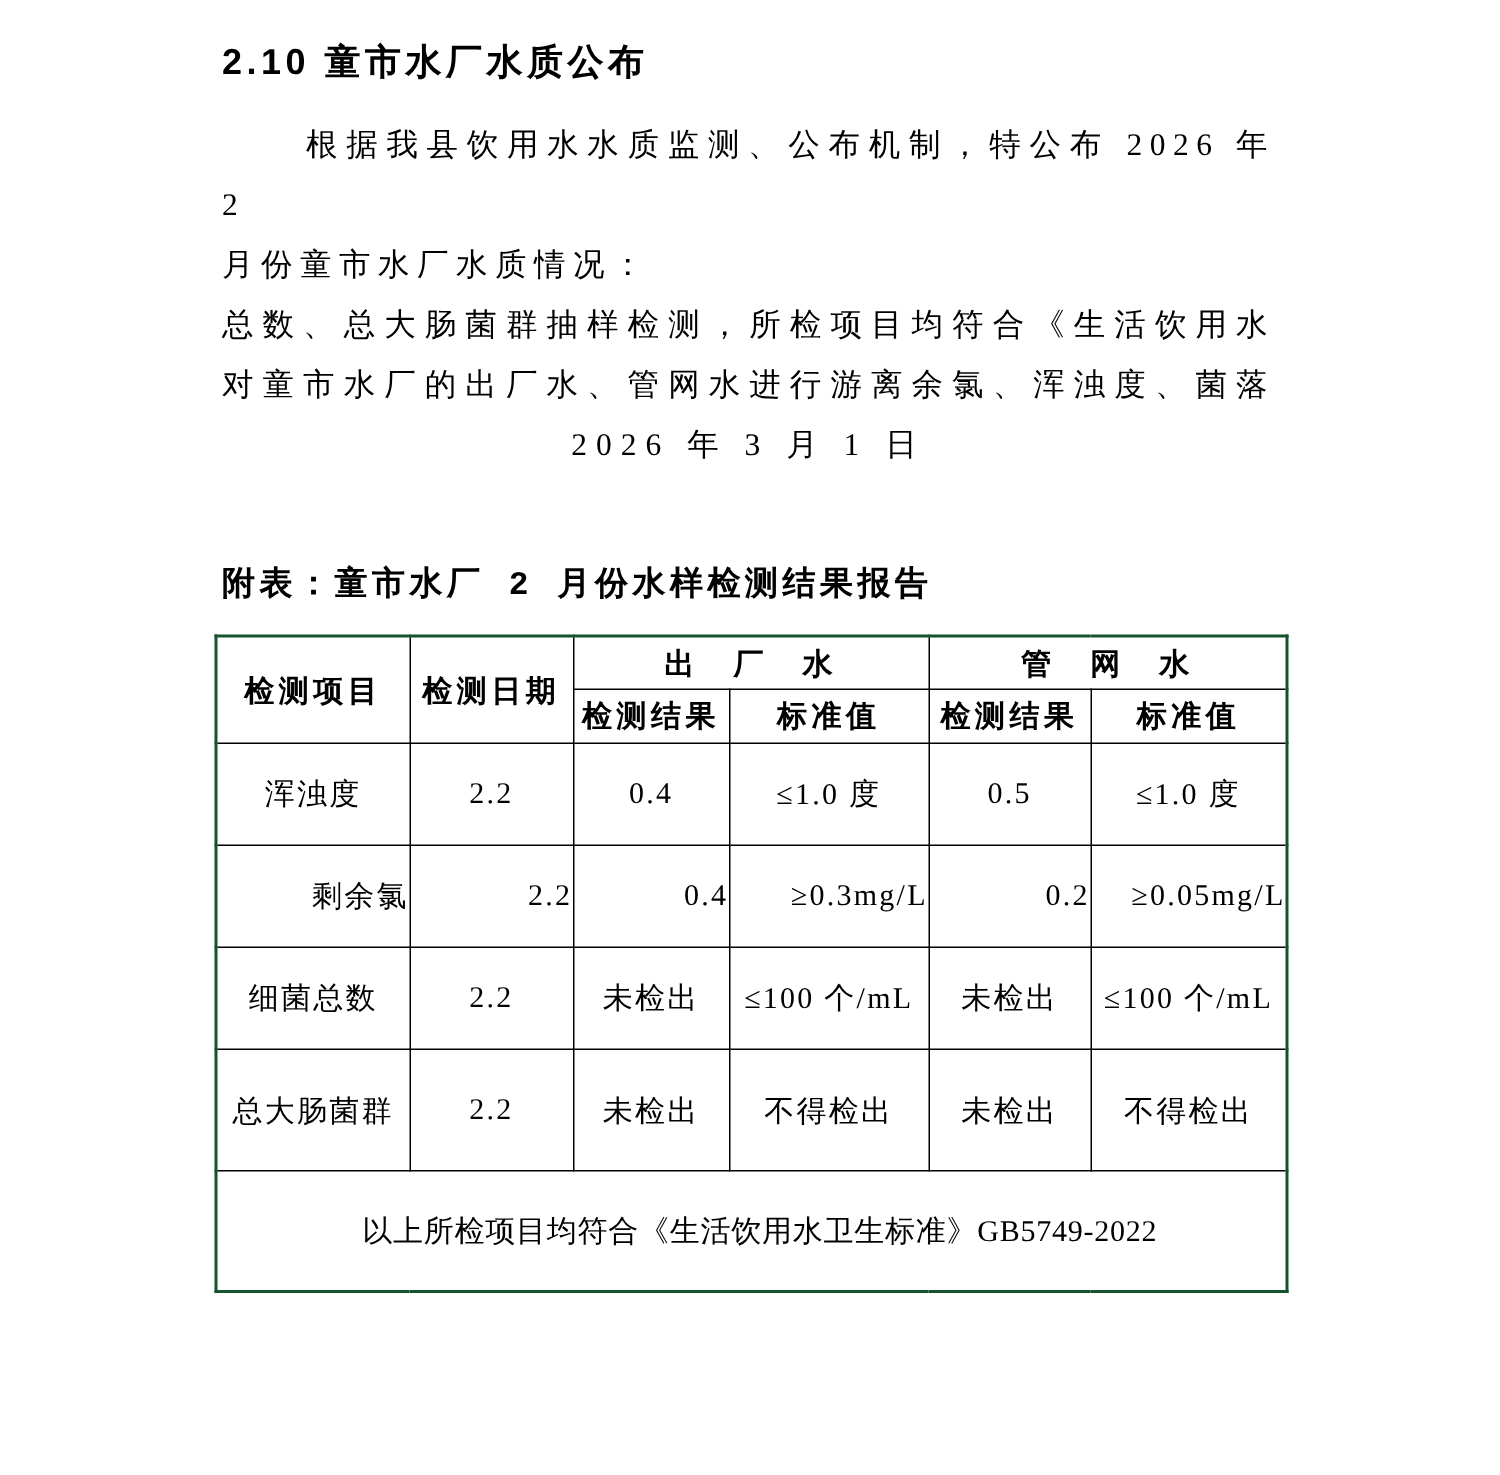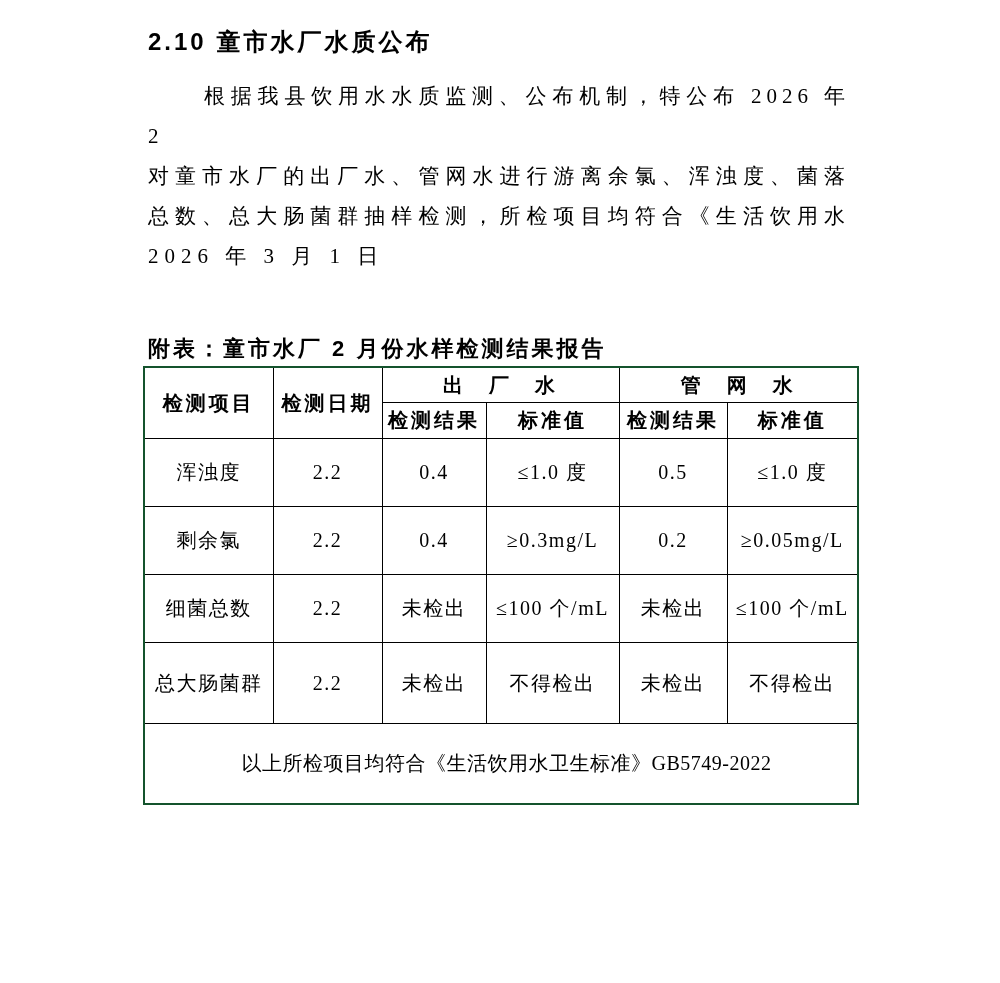--- a/index.html
+++ b/index.html
@@ -37,30 +37,30 @@
     line-height: 40px;
     letter-spacing: 5px;
     white-space: normal;
   }
   .line.full {
     text-align: justify;
     text-align-last: justify;
   }
   .line.ind { text-indent: 56px; }
   .line.right-align {
-    text-align: left;
+    text-align: center;
     letter-spacing: 6px;
   }
   .table-caption {
-    font-family: Liberation Sans, sans-serif;
+    font-family: Liberation Mono, monospace;
     font-weight: bold;
     font-size: 22px;
     letter-spacing: 3px;
     margin-top: 58px;
-    margin-bottom: 2px;
+    margin-bottom: 19px;
     white-space: nowrap;
   }
   table.rtable {
     table-layout: fixed;
     width: 714px;
     margin-left: -5px;
     border-collapse: collapse;
     border: 2px solid #14532d;
   }
   table.rtable th, table.rtable td {
@@ -82,43 +82,44 @@
   }
   col.c0 { width: 129px; }
   col.c1 { width: 109px; }
   col.c2 { width: 104px; }
   col.c3 { width: 133px; }
   col.c4 { width: 108px; }
   col.c5 { width: 131px; }
   tr.hr1 th { height: 34px; }
   tr.hr2 th { height: 35px; }
   tr.dr0 td { height: 67px; }
-  tr.dr1 td { height: 67px; }
+  tr.dr1 td { height: 67px; text-align: right; }
   tr.dr2 td { height: 67px; }
   tr.dr3 td { height: 80px; }
   tr.fr td {
     height: 79px;
     text-align: center;
     padding-left: 11px;
     letter-spacing: 0.5px;
   }
 </style>
 </head>
 <body>
 
 <div class="page">
   <div class="content">
 
     <div class="doc-heading">2.10 童市水厂水质公布</div>
 
     <div class="body-text">
       <div class="line full ind">根据我县饮用水水质监测、公布机制，特公布 2026 年 2</div>
+      <div class="line">月份童市水厂水质情况：</div>
 
+      <div class="line full">总数、总大肠菌群抽样检测，所检项目均符合《生活饮用水</div>
       <div class="line full">对童市水厂的出厂水、管网水进行游离余氯、浑浊度、菌落</div>
-      <div class="line full">总数、总大肠菌群抽样检测，所检项目均符合《生活饮用水</div>
 
       <div class="line right-align">2026 年 3 月 1 日</div>
     </div>
 
     <div class="table-caption">附表：童市水厂 2 月份水样检测结果报告</div>
 
     <table class="rtable">
       <colgroup>
         <col class="c0">
           <col class="c1">

